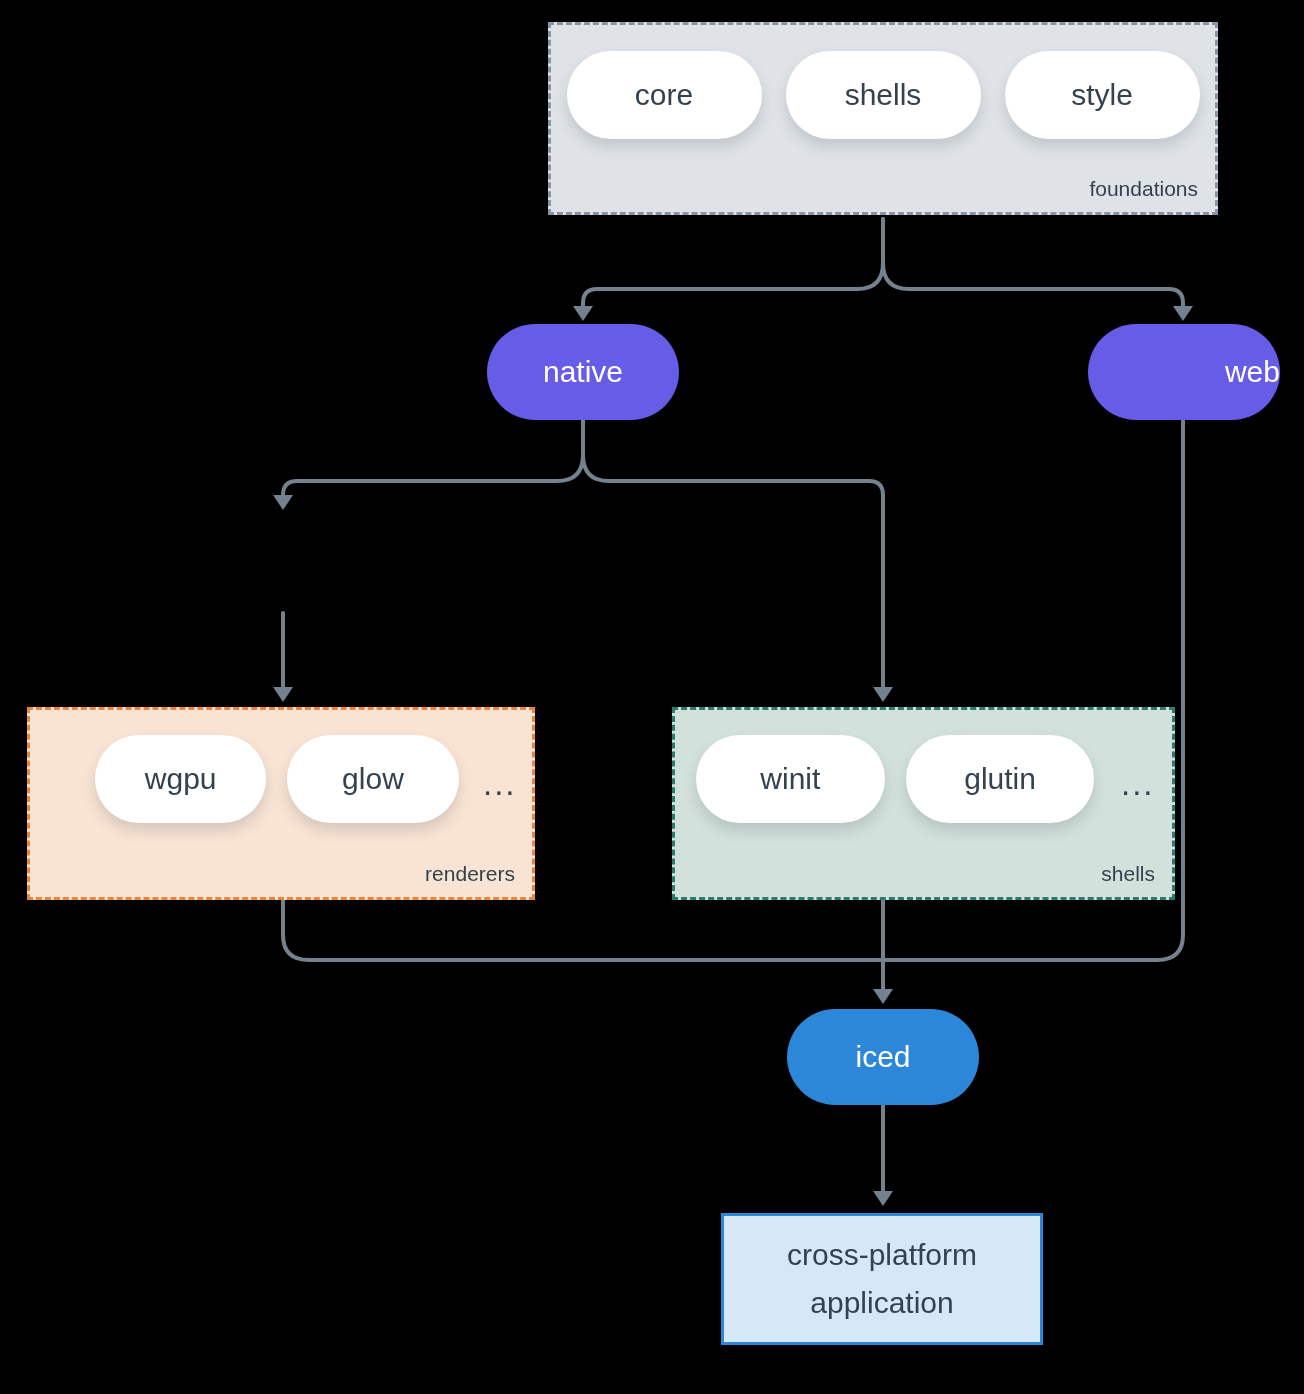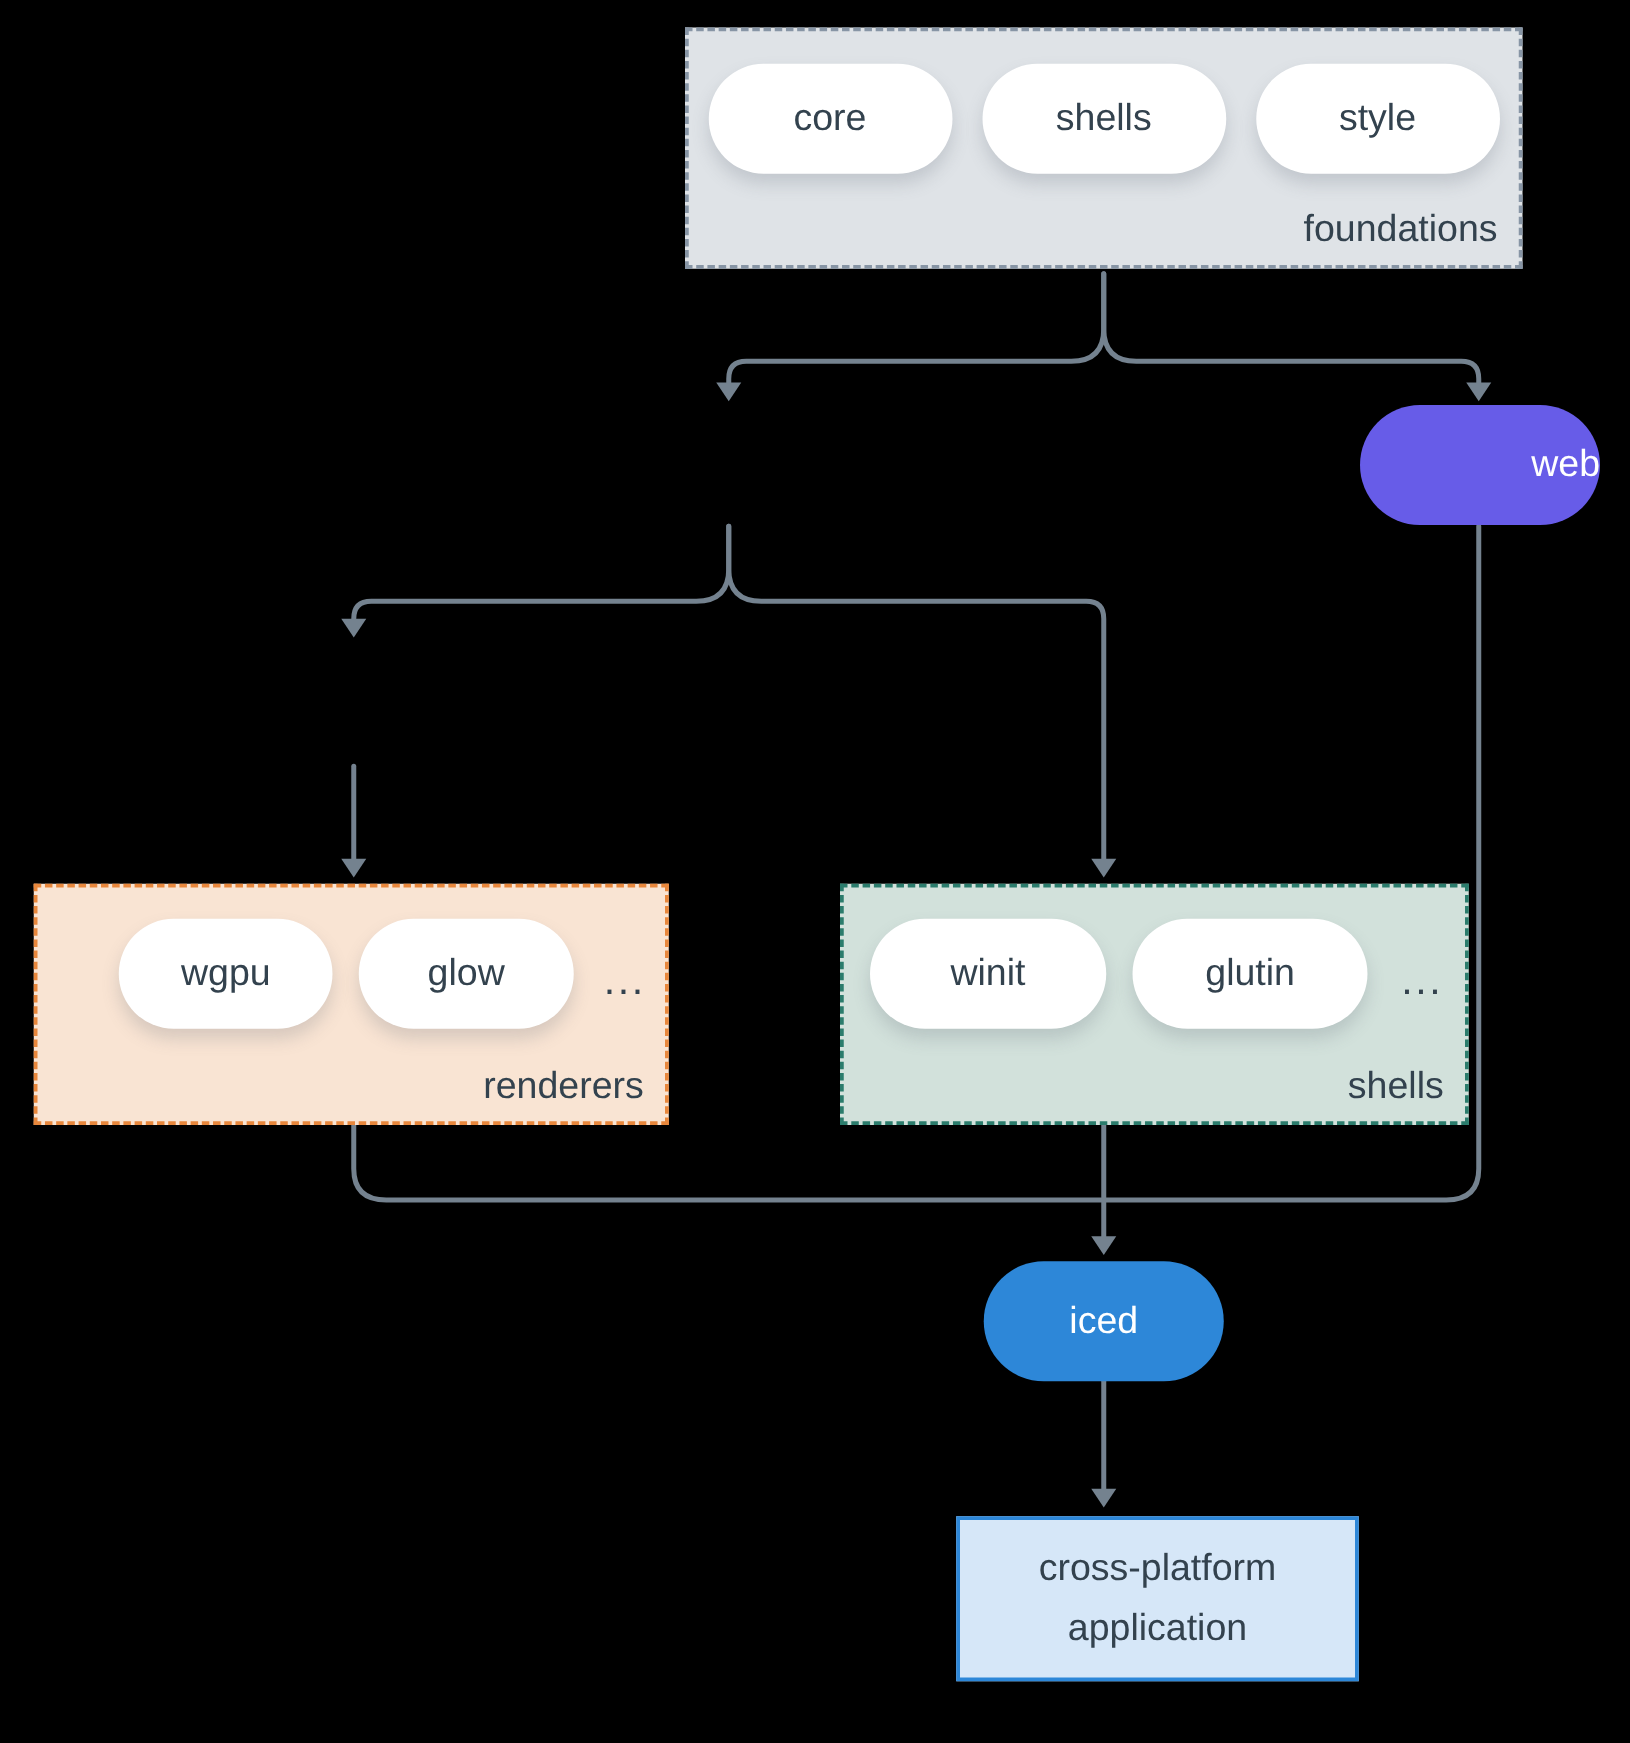--- a/index.html
+++ b/index.html
@@ -41,41 +41,40 @@
     font-size:30px;color:#33424e;
     box-shadow:0 8px 14px rgba(90,100,115,0.22);
   }
   .ellipsis{
     width:46px;height:97px;
     display:flex;align-items:center;justify-content:center;
     font-size:33px;color:#33424e;letter-spacing:2px;
   }
   .group-label{
     position:absolute;right:17px;bottom:11px;
-    font-size:30px;color:#33424e;
+    font-size:21px;color:#33424e;
   }
   .node-pill{
     position:absolute;z-index:2;
     width:192px;height:96px;border-radius:48px;
     display:flex;align-items:center;justify-content:center;
     font-size:30px;color:#ffffff;
   }
   .node-native{left:487px;top:324px;background:#675ce8;}
   .node-web{left:1088px;top:324px;background:#675ce8;justify-content:flex-end;}
   .node-graphics{left:187px;top:515px;width:192px;height:98px;background:#e5843d;}
   .node-iced{left:787px;top:1009px;background:#2d87d8;}
   .node-application{
     position:absolute;z-index:2;
     left:721px;top:1213px;width:322px;height:132px;
     background:#d6e7f8;border:3px solid #2d87d8;
     display:flex;align-items:center;justify-content:center;
     text-align:center;
     font-size:30px;line-height:1.6;color:#33424e;
     padding:0 28px;
-    margin-left:44px;
   }
 </style>
 </head>
 <body>
 
 <div class="canvas">
 
   <svg class="edges" width="1304" height="1394" viewBox="0 0 1304 1394">
     <g stroke="#74828f" stroke-width="4" fill="none" stroke-linecap="round" stroke-linejoin="round">
       <path d="M883 219 V263 Q883 289 857 289 H597 Q583 289 583 303 V307"></path>
@@ -107,20 +106,23 @@
       <div class="white-pill">
         <span>shells</span>
       </div>
       <div class="white-pill">
         <span>style</span>
       </div>
     </div>
     <div class="group-label">foundations</div>
   </div>
 
+  <div class="node-pill node-native">
+    <span>native</span>
+  </div>
   <div class="node-pill node-web">
     <span>web</span>
   </div>
 
 
   <div class="group group-renderers">
     <div class="pill-row">
       <div class="white-pill">
         <span>wgpu</span>
       </div>

